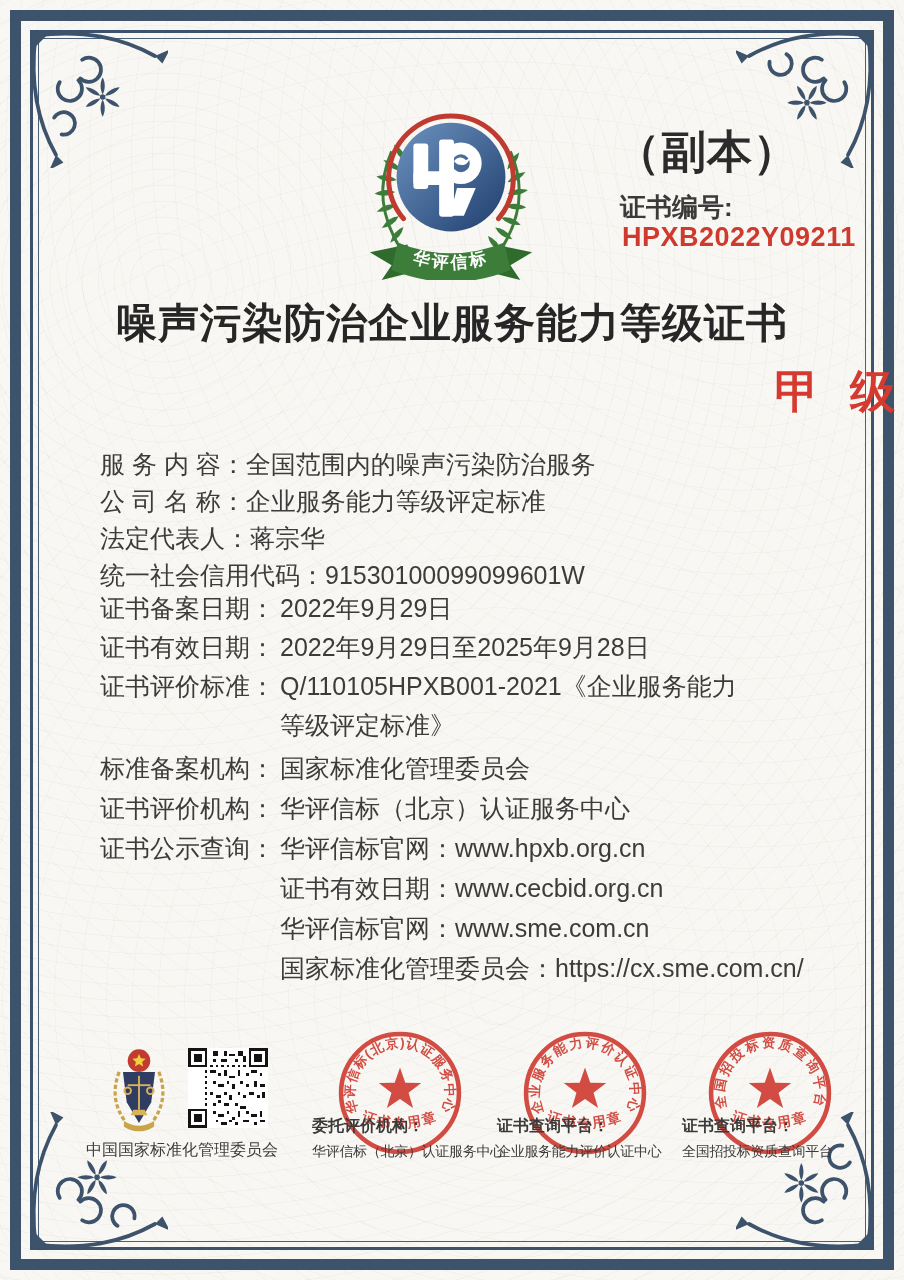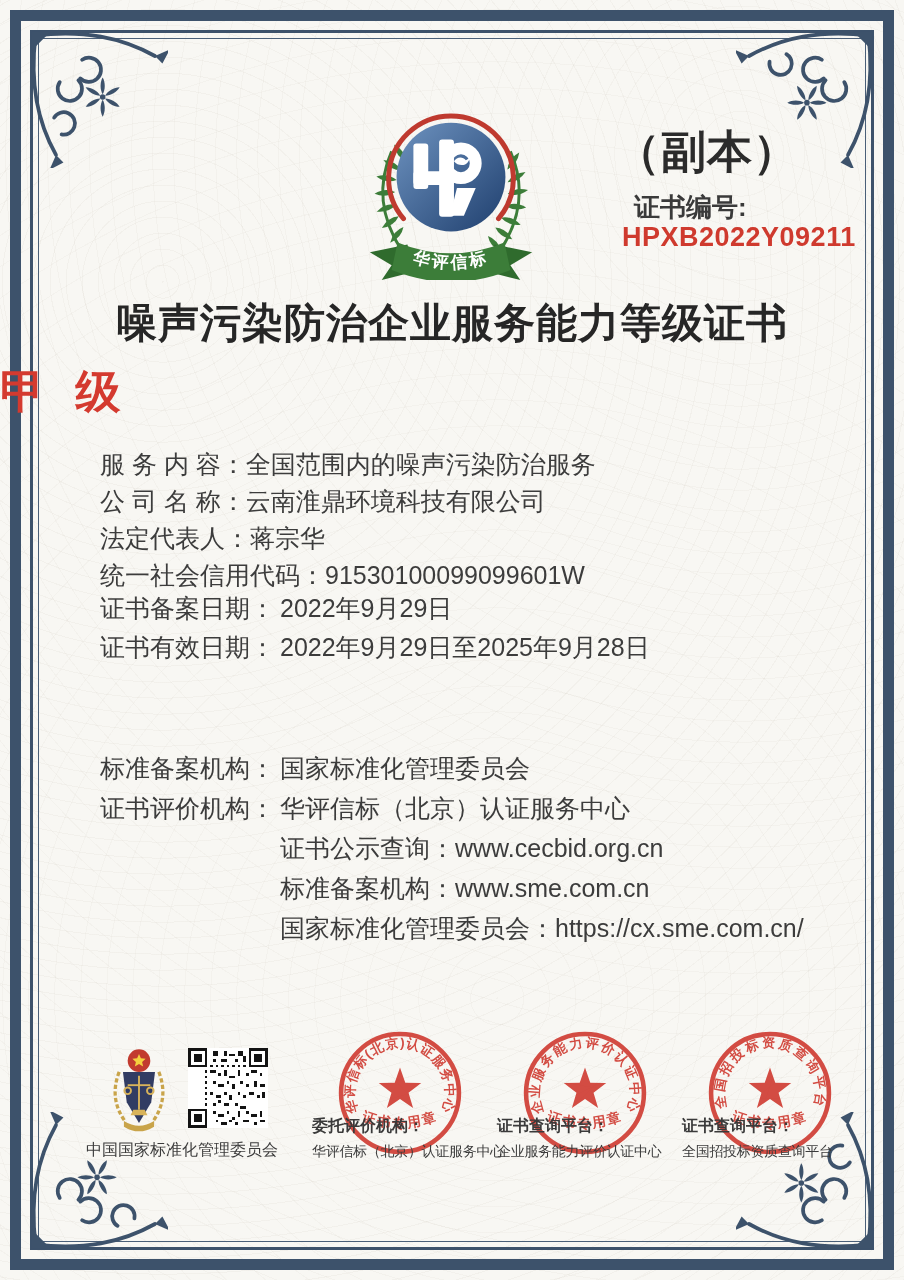--- a/index.html
+++ b/index.html
@@ -17,25 +17,25 @@
   .frame-mid{position:absolute;inset:30px;border:3px solid #3d526b;pointer-events:none;}
   .frame-inner{position:absolute;inset:38px;border:1px solid #4a5f78;pointer-events:none;}
   .corner{position:absolute;width:140px;height:140px;pointer-events:none;}
   .corner.tl{left:28px;top:28px;}
   .corner.tr{right:28px;top:28px;transform:rotate(90deg);}
   .corner.br{right:28px;bottom:28px;transform:rotate(180deg);}
   .corner.bl{left:28px;bottom:28px;transform:rotate(270deg);}
   
   .logo{position:absolute;left:352px;top:90px;width:198px;height:190px;}
   .copy-label{position:absolute;left:615px;top:122px;font-size:45px;font-weight:700;color:#2b2b2b;letter-spacing:1px;}
-  .certno-label{position:absolute;left:634px;top:190px;font-size:26px;font-weight:700;color:#3a3a3a;text-align:center;}
+  .certno-label{position:absolute;left:620px;top:190px;font-size:26px;font-weight:700;color:#3a3a3a;text-align:center;}
   .certno{position:absolute;left:622px;top:222px;font-size:27px;font-weight:700;color:#cf3a2e;letter-spacing:.5px;}
   
   .title{position:absolute;left:0;right:0;top:296px;text-align:center;font-size:41px;font-weight:700;color:#262626;letter-spacing:1px;}
-  .grade{position:absolute;left:0;right:0;top:362px;text-align:left;font-size:45px;font-weight:700;color:#d43a2f;letter-spacing:9px;}
+  .grade{position:absolute;left:0;right:0;top:362px;text-align:right;font-size:45px;font-weight:700;color:#d43a2f;letter-spacing:9px;}
   
   .sec{position:absolute;left:100px;right:92px;color:#3c3c3c;font-weight:400;}
   .sec .row{display:flex;align-items:flex-start;}
   .sec .lbl{white-space:nowrap;}
   .sec-basic{top:446px;font-size:25px;line-height:37px;}
   .sec-cert{top:589px;font-size:25px;line-height:39px;}
   .sec-cert .lbl{flex:0 0 180px;}
   .sec-cert .val{max-width:472px;}
   .sec-org{top:748px;font-size:25px;line-height:40px;}
   .sec-org .lbl{flex:0 0 180px;}
@@ -165,59 +165,67 @@
   <div class="title">噪声污染防治企业服务能力等级证书</div>
   <div class="grade">甲 级</div>
 
   <div class="sec sec-basic">
     <div class="row">
       <span class="lbl">服 务 内 容：</span>
       <span class="val">全国范围内的噪声污染防治服务</span>
     </div>
     <div class="row">
       <span class="lbl">公 司 名 称：</span>
-      <span class="val">云南淮鼎环境科技有限公司</span>
+      <span class="val">企业服务能力等级评定标准</span>
     </div>
     <div class="row">
       <span class="lbl">法定代表人：</span>
       <span class="val">蒋宗华</span>
     </div>
     <div class="row">
       <span class="lbl">统一社会信用代码：</span>
       <span class="val">91530100099099601W</span>
     </div>
   </div>
 
   <div class="sec sec-cert">
     <div class="row">
       <span class="lbl">证书备案日期：</span>
       <span class="val">2022年9月29日</span>
     </div>
     <div class="row">
       <span class="lbl">证书有效日期：</span>
       <span class="val">2022年9月29日至2025年9月28日</span>
     </div>
+    <div class="row">
+      <span class="lbl">证书评价标准：</span>
+      <span class="val">Q/110105HPXB001-2021《企业服务能力等级评定标准》</span>
+    </div>
   </div>
 
   <div class="sec sec-org">
     <div class="row">
       <span class="lbl">标准备案机构：</span>
       <span class="val">国家标准化管理委员会</span>
     </div>
     <div class="row">
       <span class="lbl">证书评价机构：</span>
       <span class="val">华评信标（北京）认证服务中心</span>
     </div>
     <div class="row">
+      <span class="lbl">证书公示查询：</span>
+      <span class="val">华评信标官网：www.hpxb.org.cn</span>
+    </div>
+    <div class="row">
       <span class="lbl"></span>
-      <span class="val">证书公示查询：www.cecbid.org.cn</span>
+      <span class="val">证书有效日期：www.cecbid.org.cn</span>
     </div>
     <div class="row">
       <span class="lbl"></span>
-      <span class="val">标准备案机构：www.sme.com.cn</span>
+      <span class="val">华评信标官网：www.sme.com.cn</span>
     </div>
     <div class="row">
       <span class="lbl"></span>
       <span class="val">国家标准化管理委员会：https://cx.sme.com.cn/</span>
     </div>
   </div>
 
   <div class="authority">
     <svg class="emblem" viewBox="0 0 70 94">
       <path d="M14,30 Q3,58 20,82" fill="none" stroke="#c9a44a" stroke-width="3.5" stroke-dasharray="4.5 2.5"></path>

